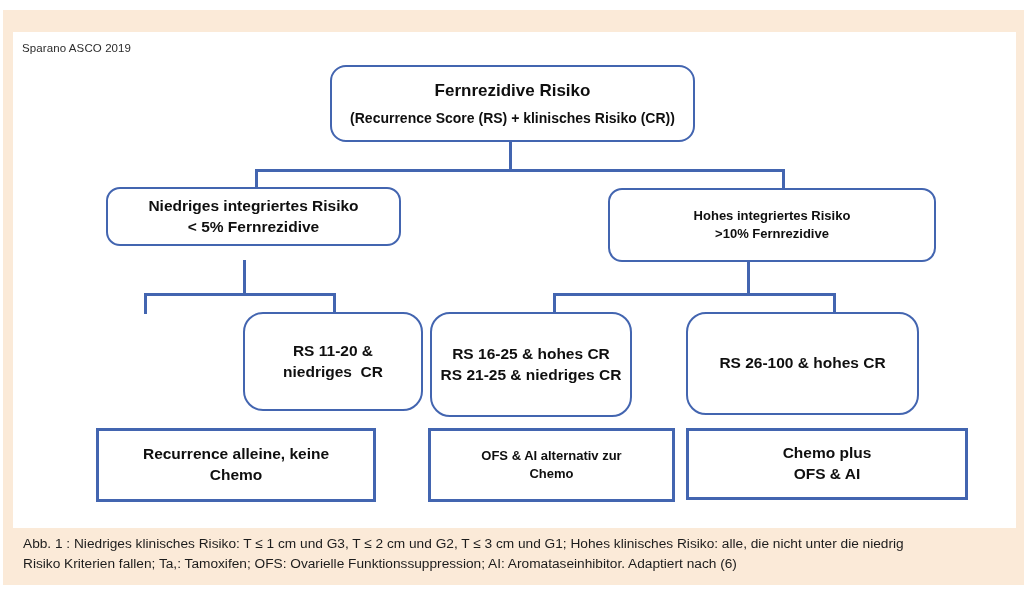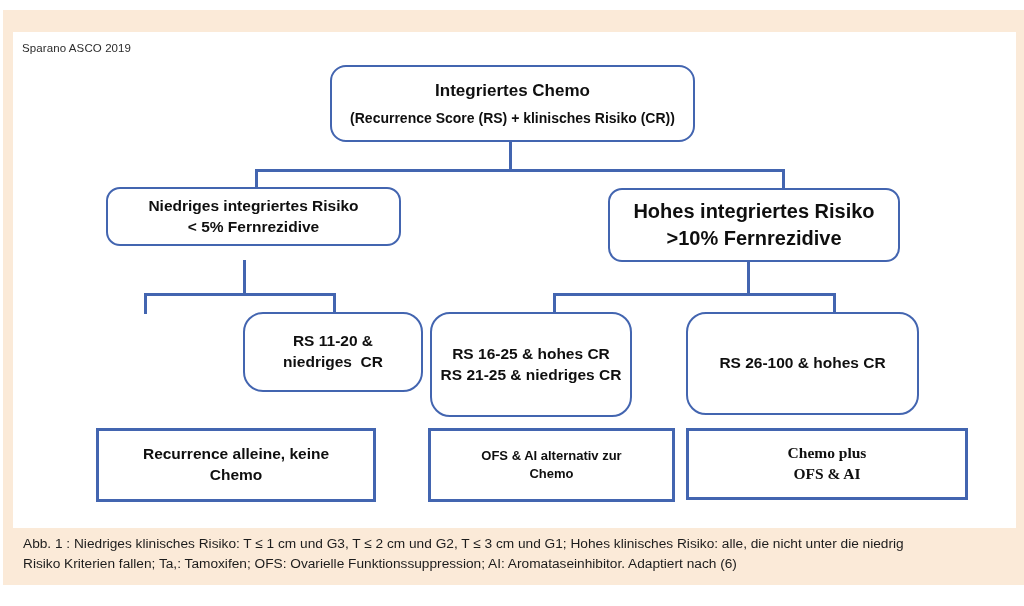--- a/index.html
+++ b/index.html
@@ -35,28 +35,28 @@
     font-weight: 700;
     white-space: pre-wrap;
     line-height: 1.35;
   }
   .node.rounded-lg { border-radius: 16px; }
   .node.rounded-md { border-radius: 14px; }
   .node.rounded-xl { border-radius: 20px; }
   .node.rect { border-radius: 0; border-width: 3px; }
   .node-root    { left: 327px; top: 55px;  width: 365px; height: 77px; }
   .node-low     { left: 103px; top: 177px; width: 295px; height: 59px; font-size: 15.5px; }
-  .node-high    { left: 605px; top: 178px; width: 292px; height: 74px; font-size: 20px; }
+  .node-high    { left: 605px; top: 178px; width: 328px; height: 74px; font-size: 13px; }
   .node-g1      { left: 53px;  top: 302px; width: 179px; height: 105px; font-size: 15.5px; }
-  .node-g2      { left: 240px; top: 302px; width: 180px; height: 80px; font-size: 15.5px; }
+  .node-g2      { left: 240px; top: 302px; width: 180px; height: 99px; font-size: 15.5px; }
   .node-g3      { left: 427px; top: 302px; width: 202px; height: 105px; font-size: 15.5px; }
   .node-g4      { left: 683px; top: 302px; width: 233px; height: 103px; font-size: 15.5px; }
   .node-t1      { left: 93px;  top: 418px; width: 280px; height: 74px; font-size: 15.5px; }
   .node-t2      { left: 425px; top: 418px; width: 247px; height: 74px; font-size: 13px; }
-  .node-t3      { left: 683px; top: 418px; width: 282px; height: 72px; font-size: 15.5px; font-family: Liberation Serif, serif; }
+  .node-t3      { left: 683px; top: 418px; width: 282px; height: 72px; font-size: 15.5px; }
   .root-title    { font-size: 17px; font-weight: 700; }
   .root-subtitle { font-size: 14px; font-weight: 700; margin-top: 6px; }
   .conn {
     position: absolute;
     background: var(--color-connector, #4365b0);
   }
   .caption {
     position: absolute; left: 20px; top: 524px; width: 1002px;
     font-size: 13.7px; line-height: 20px; color: #1c1c1c;
   }
@@ -80,21 +80,21 @@
     <div class="conn" style="left:141px; top:283px; width:192px; height:3px;"></div>
     <div class="conn" style="left:141px; top:283px; width:3px; height:21px;"></div>
     <div class="conn" style="left:330px; top:283px; width:3px; height:21px;"></div>
 
     <div class="conn" style="left:744px; top:252px; width:3px; height:34px;"></div>
     <div class="conn" style="left:550px; top:283px; width:283px; height:3px;"></div>
     <div class="conn" style="left:550px; top:283px; width:3px; height:21px;"></div>
     <div class="conn" style="left:830px; top:283px; width:3px; height:21px;"></div>
 
     <div class="node node-root rounded-lg">
-      <div class="root-title">Integriertes Chemo</div>
+      <div class="root-title">Fernrezidive Risiko</div>
       <div class="root-subtitle">(Recurrence Score (RS) + klinisches Risiko (CR))</div>
     </div>
 
     <div class="node node-low rounded-md">Niedriges integriertes Risiko
 &lt; 5% Fernrezidive</div>
     <div class="node node-high rounded-md">Hohes integriertes Risiko
 &gt;10% Fernrezidive</div>
 
     <div class="node node-g2 rounded-xl">RS 11-20 &amp;
 niedriges  CR</div>

